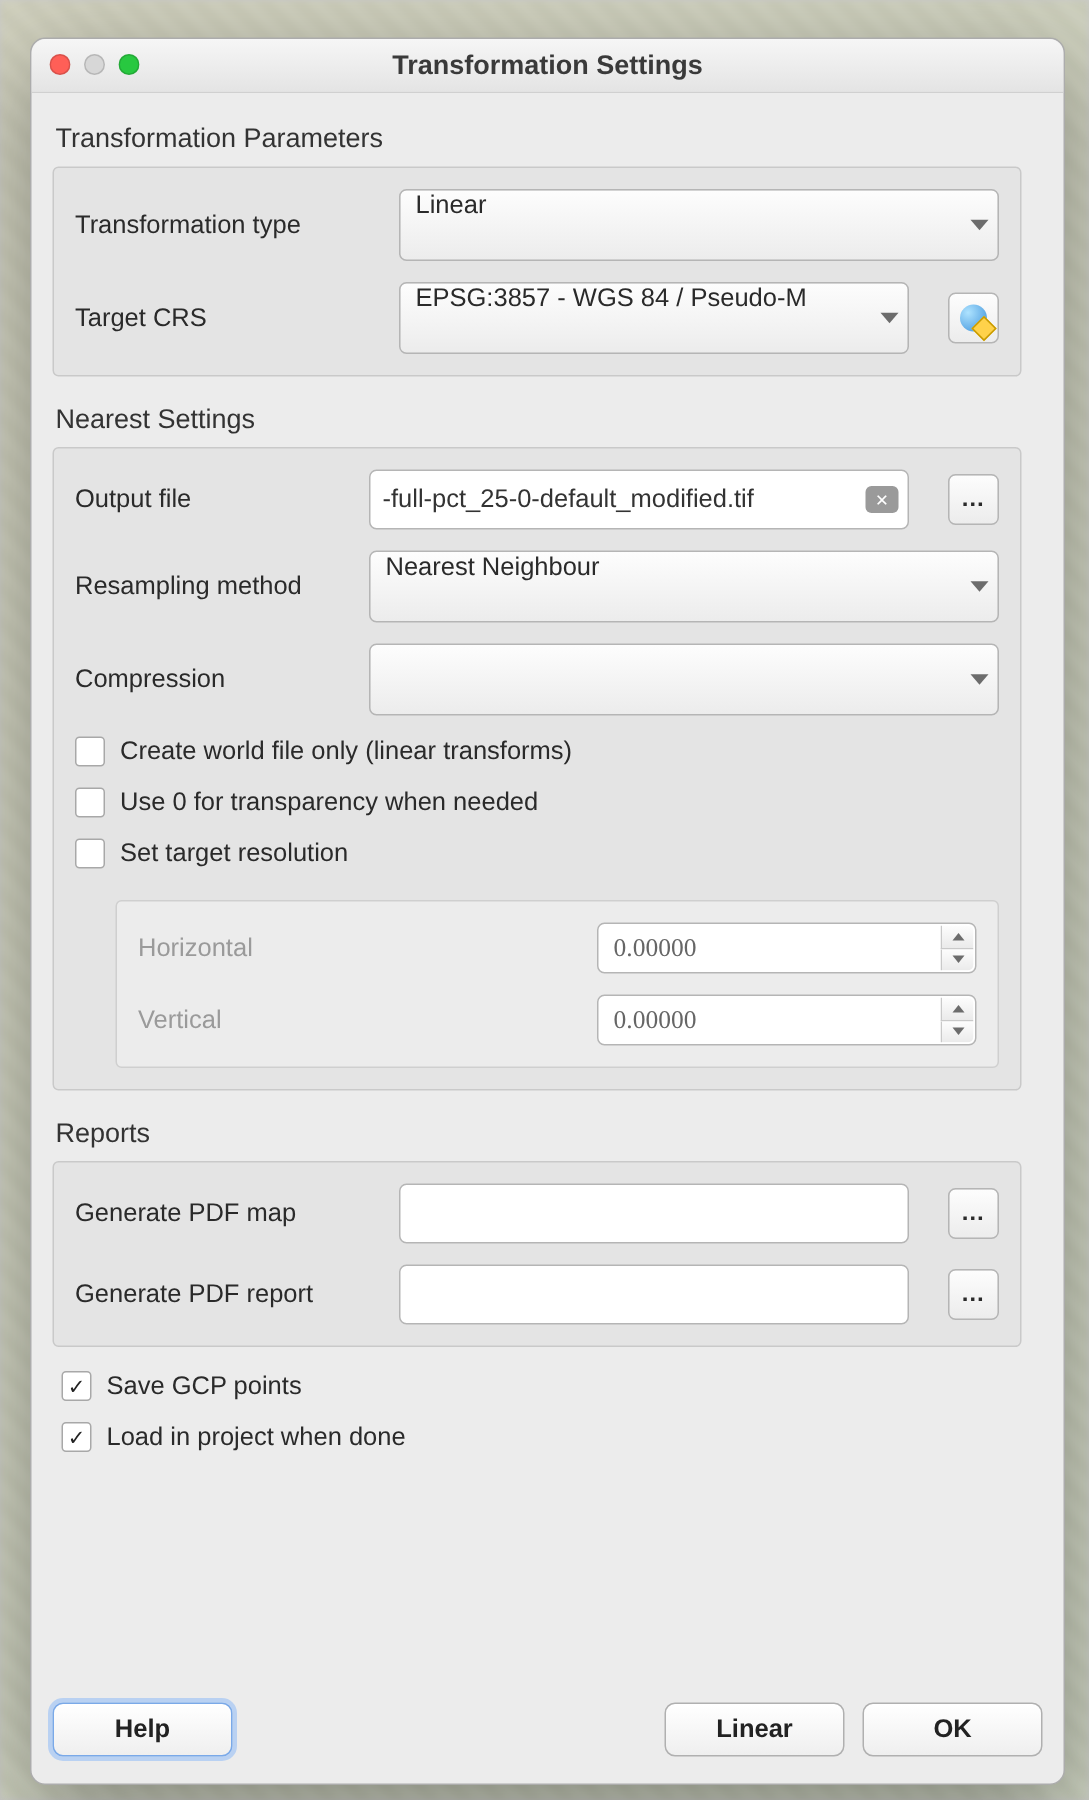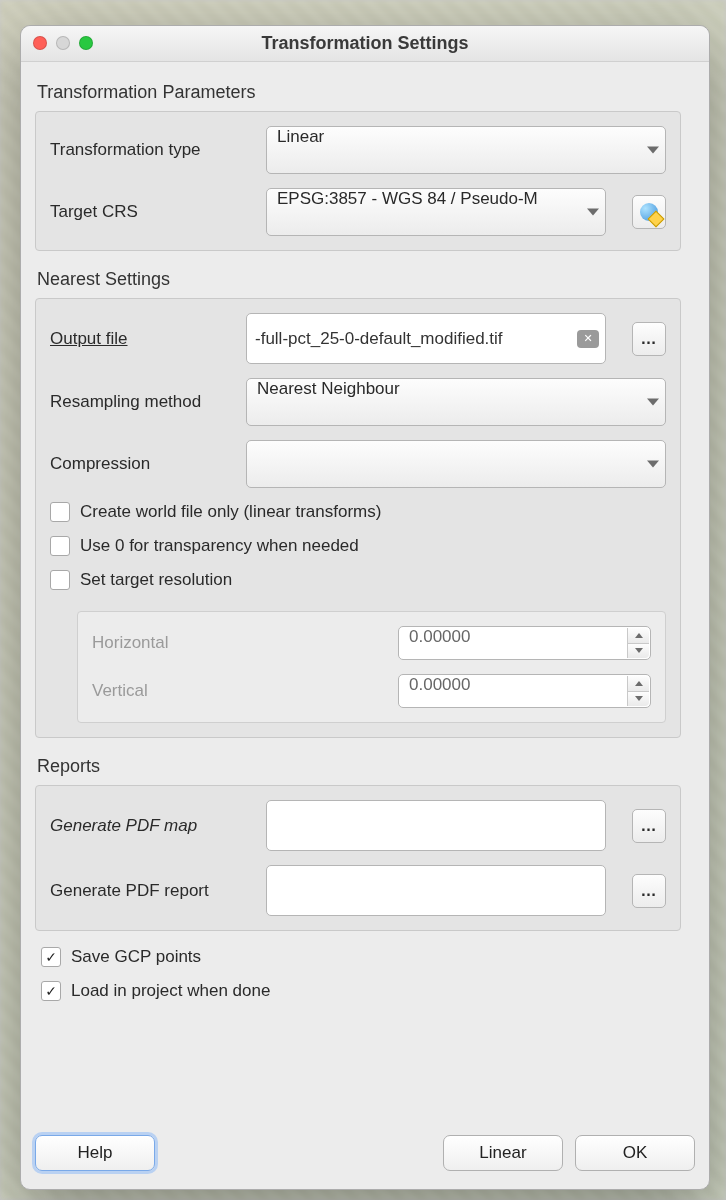--- a/index.html
+++ b/index.html
@@ -91,21 +91,21 @@
     width:18px;height:18px;border-radius:50%;
     background: radial-gradient(circle at 30% 30%, #aee3ff, #3a8fd9);
     position:relative;
   }
   .globe::after{
     content:""; position:absolute; right:-4px; bottom:-4px;
     width:10px;height:10px;background:#ffd24a;border:1px solid #c79a00;
     transform: rotate(45deg);
   }
   .text-input{
-    flex:1; height:51px;
+    flex:1; height:40px;
     background:#fff;
     border:1px solid #b5b5b5;border-radius:5px;
     padding:0 34px 0 8px;
     display:flex;align-items:center;
     position:relative;
     font-size:17px;
     color:#333;
     white-space:nowrap;overflow:hidden;
   }
   .text-input .clear{
@@ -123,22 +123,22 @@
     width:20px;height:20px;flex:0 0 20px;border:1px solid #a8a8a8;border-radius:3px;background:#fff;
     display:flex;align-items:center;justify-content:center;font-size:14px;color:#222;
   }
   .inner-group{
     background:#ececec;border:1px solid #cfcfcf;border-radius:4px;
     padding:14px 14px; margin-top:4px;margin-left:27px;
   }
   .inner-group .label-col{ color:#9a9a9a; }
   .spin{
     flex:1;height:34px;border:1px solid #b5b5b5;border-radius:5px;background:#fff;
-    display:flex;align-items:flex-start;position:relative;padding:0 28px 0 10px;
-    color:#666;font-size:17px;
+    display:flex;align-items:center;position:relative;padding:0 28px 0 10px;
+    color:#666;font-size:17px;font-family:Liberation Serif, serif;
   }
   .spin .spinners{
     position:absolute;right:1px;top:1px;bottom:1px;width:22px;
     display:flex;flex-direction:column;
   }
   .spin .sp{
     flex:1;border-left:1px solid #c9c9c9;background:linear-gradient(#fdfdfd,#eaeaea);
     display:flex;align-items:center;justify-content:center;
   }
   .spin .sp:first-child{border-bottom:1px solid #c9c9c9;border-top-right-radius:4px;}
@@ -153,20 +153,21 @@
     margin-top:auto;
     padding:14px 14px 18px;
     display:flex;align-items:center;
   }
   .btn{
     height:36px;min-width:120px;padding:0 22px;
     border:1px solid #b0b0b0;border-radius:7px;
     background:linear-gradient(#ffffff,#efefef);
     font-size:17px;color:#222;display:flex;align-items:center;justify-content:center;
     box-shadow: 0 1px 0 rgba(255,255,255,0.6) inset;
+    font-weight: bold;
   }
   .btn.primary{
     border:1px solid #7aa9e8; outline:3px solid rgba(92,160,255,0.35);
   }
   .footer .spacer{flex:1;}
   .footer .btn + .btn{ margin-left:12px;}
   .dots{ letter-spacing:1px; font-weight:700;}
 </style>
 </head>
 <body>
@@ -203,21 +204,21 @@
         <div class="icon-btn">
           <div class="globe"></div>
         </div>
       </div>
     </div>
 
     <div class="section-title">Nearest Settings</div>
     <div class="group">
 
       <div class="row">
-        <div class="label-col" style="width:170px;flex:0 0 170px;text-decoration:underline;">Output file</div>
+        <div class="label-col" style="width:170px;flex:0 0 170px;">Output file</div>
         <div class="text-input">
           <span>-full-pct_25-0-default_modified.tif</span>
           <div class="clear">✕</div>
         </div>
         <div class="icon-btn dots">…</div>
       </div>
 
       <div class="row">
         <div class="label-col" style="width:170px;flex:0 0 170px;">Resampling method</div>
         <div class="dropdown">
@@ -275,21 +276,21 @@
                 </div>
             </div>
           </div>
         </div>
       </div>
     </div>
 
     <div class="section-title">Reports</div>
     <div class="group">
       <div class="row">
-        <div class="label-col" style="width:190px;flex:0 0 190px;font-style:italic;">Generate PDF map</div>
+        <div class="label-col" style="width:190px;flex:0 0 190px;">Generate PDF map</div>
         <div class="text-input plain">
           <span></span>
         </div>
         <div class="icon-btn dots">…</div>
       </div>
       <div class="row">
         <div class="label-col" style="width:190px;flex:0 0 190px;">Generate PDF report</div>
         <div class="text-input plain">
           <span></span>
         </div>

